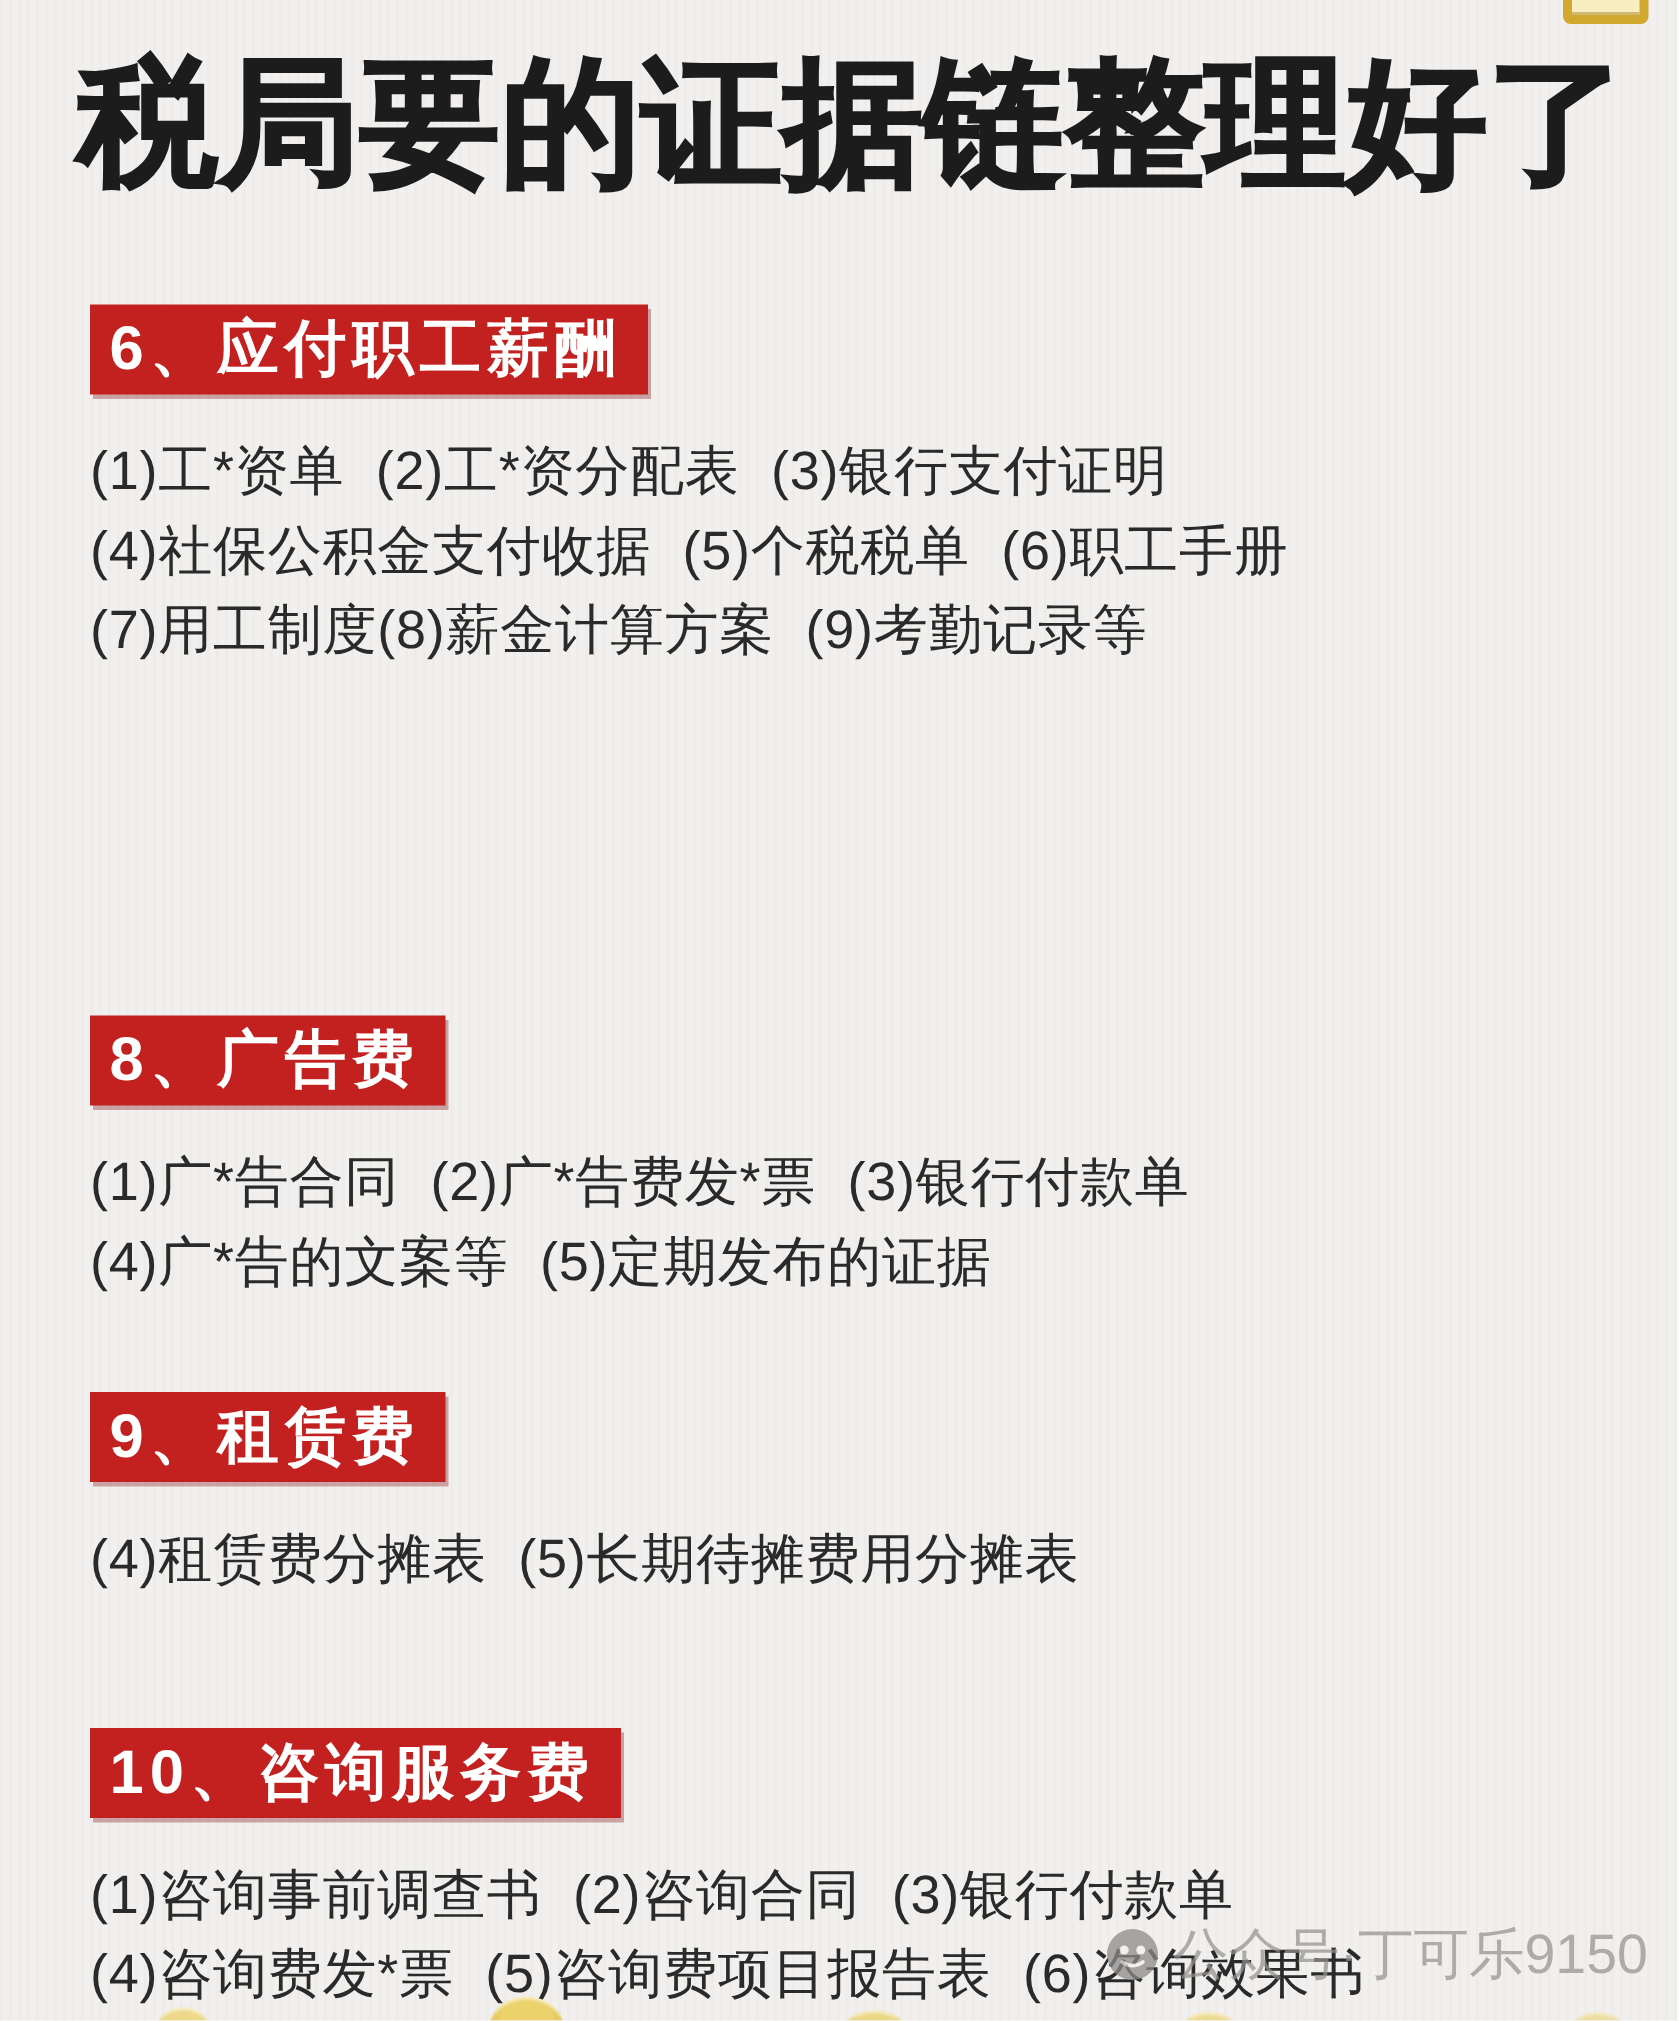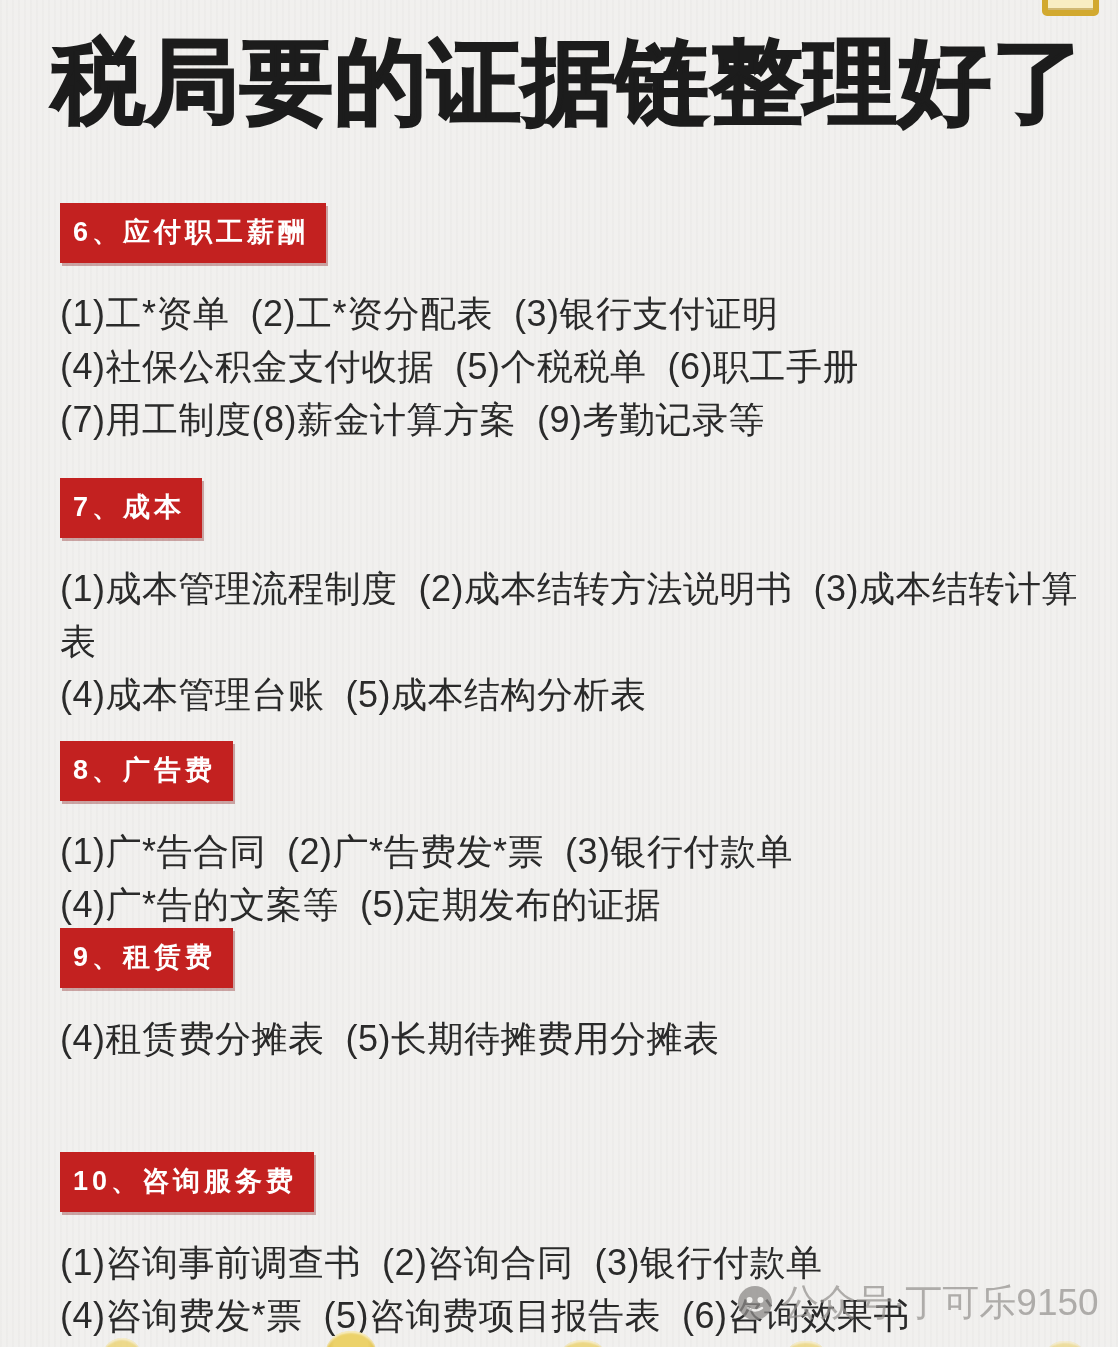--- a/index.html
+++ b/index.html
@@ -42,29 +42,29 @@
     font-weight: 900;
     letter-spacing: 1px;
     color: #1c1c1c;
     -webkit-text-stroke: 2px #1c1c1c;
     white-space: nowrap;
   }
 
   .section { position: absolute; left: 60px; right: 20px; }
   .sec-6  { top: 203px; }
   .sec-7  { top: 478px; }
-  .sec-8  { top: 741px; }
+  .sec-8  { top: 677px; }
   .sec-9  { top: 928px; }
   .sec-10 { top: 1152px; }
 
   .sec-header {
     display: inline-block;
     background: #c32120;
     color: #ffffff;
-    font-size: 27px;
+    font-size: 41px;
     font-weight: bold;
     line-height: 41px;
     padding: 9px 17px 10px 13px;
     letter-spacing: 4px;
     box-shadow: 2px 3px 0 rgba(130,20,20,0.35);
     white-space: nowrap;
   }
 
   .sec-lines {
     margin-top: 24px;
@@ -116,27 +116,20 @@
 
   <section class="section sec-6">
     <div class="sec-header">6、应付职工薪酬</div>
     <div class="sec-lines">
       <div class="line">(1)工*资单  (2)工*资分配表  (3)银行支付证明</div>
       <div class="line">(4)社保公积金支付收据  (5)个税税单  (6)职工手册</div>
       <div class="line">(7)用工制度(8)薪金计算方案  (9)考勤记录等</div>
     </div>
   </section>
 
-  <section class="section sec-7">
-    <div class="sec-header">7、成本</div>
-    <div class="sec-lines">
-      <div class="line">(1)成本管理流程制度  (2)成本结转方法说明书  (3)成本结转计算表</div>
-      <div class="line">(4)成本管理台账  (5)成本结构分析表</div>
-    </div>
-  </section>
 
   <section class="section sec-8">
     <div class="sec-header">8、广告费</div>
     <div class="sec-lines">
       <div class="line">(1)广*告合同  (2)广*告费发*票  (3)银行付款单</div>
       <div class="line">(4)广*告的文案等  (5)定期发布的证据</div>
     </div>
   </section>
 
   <section class="section sec-9">

